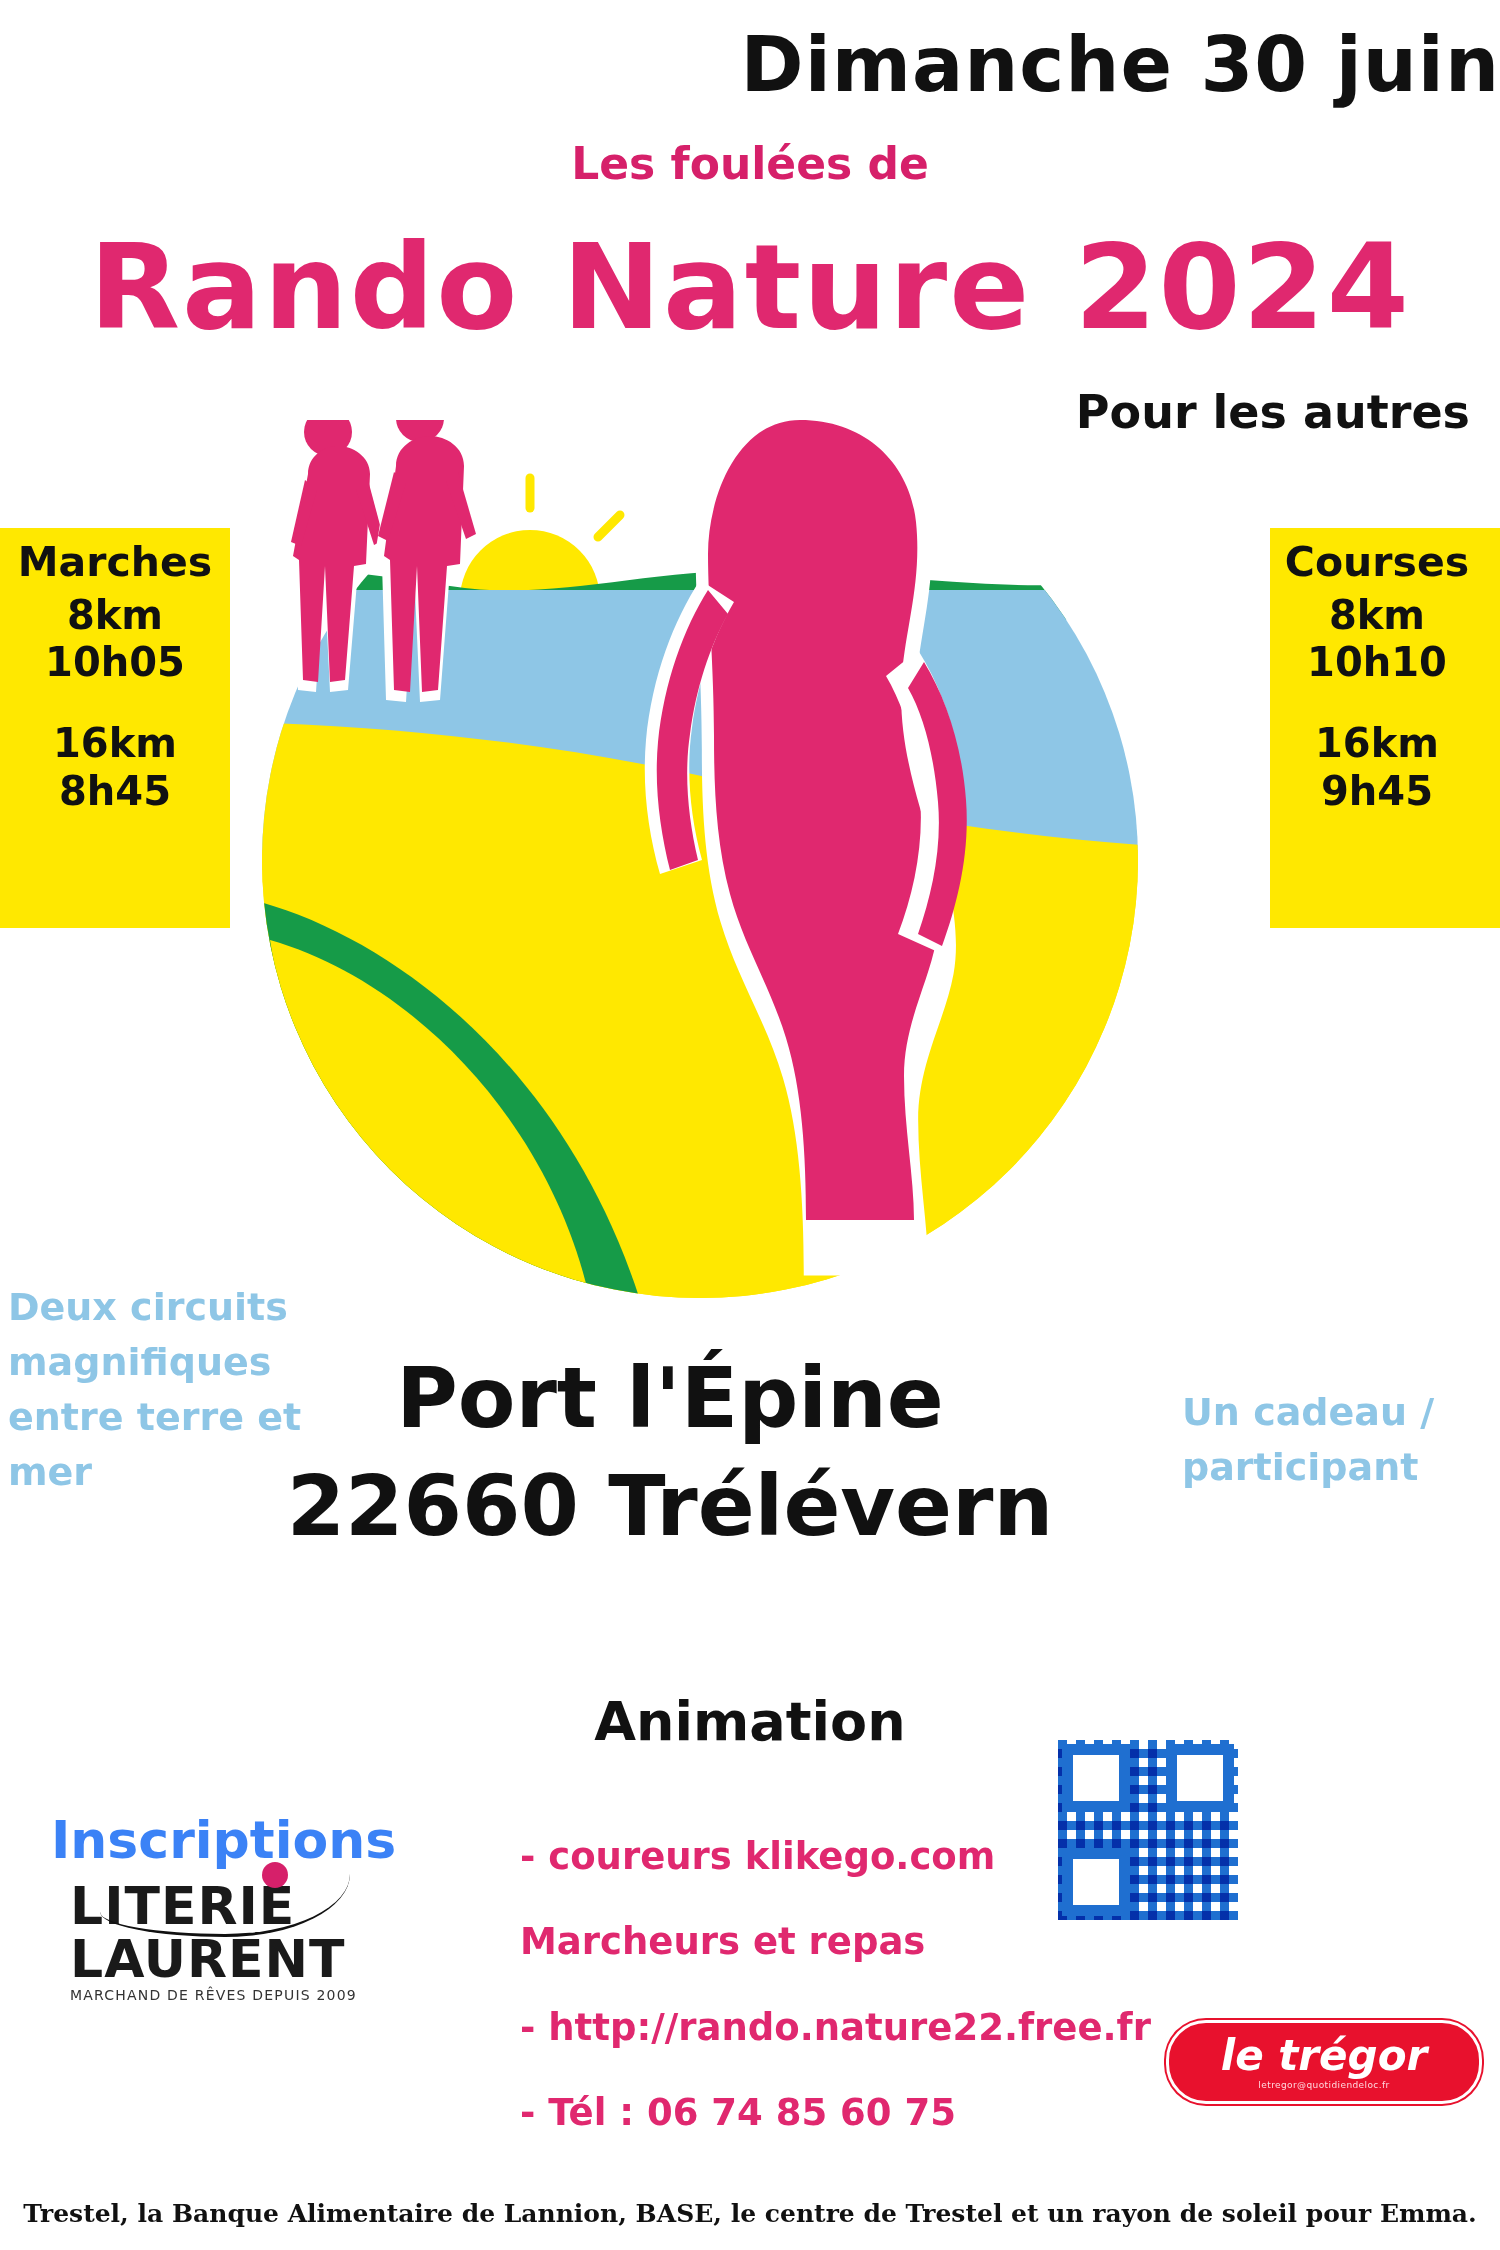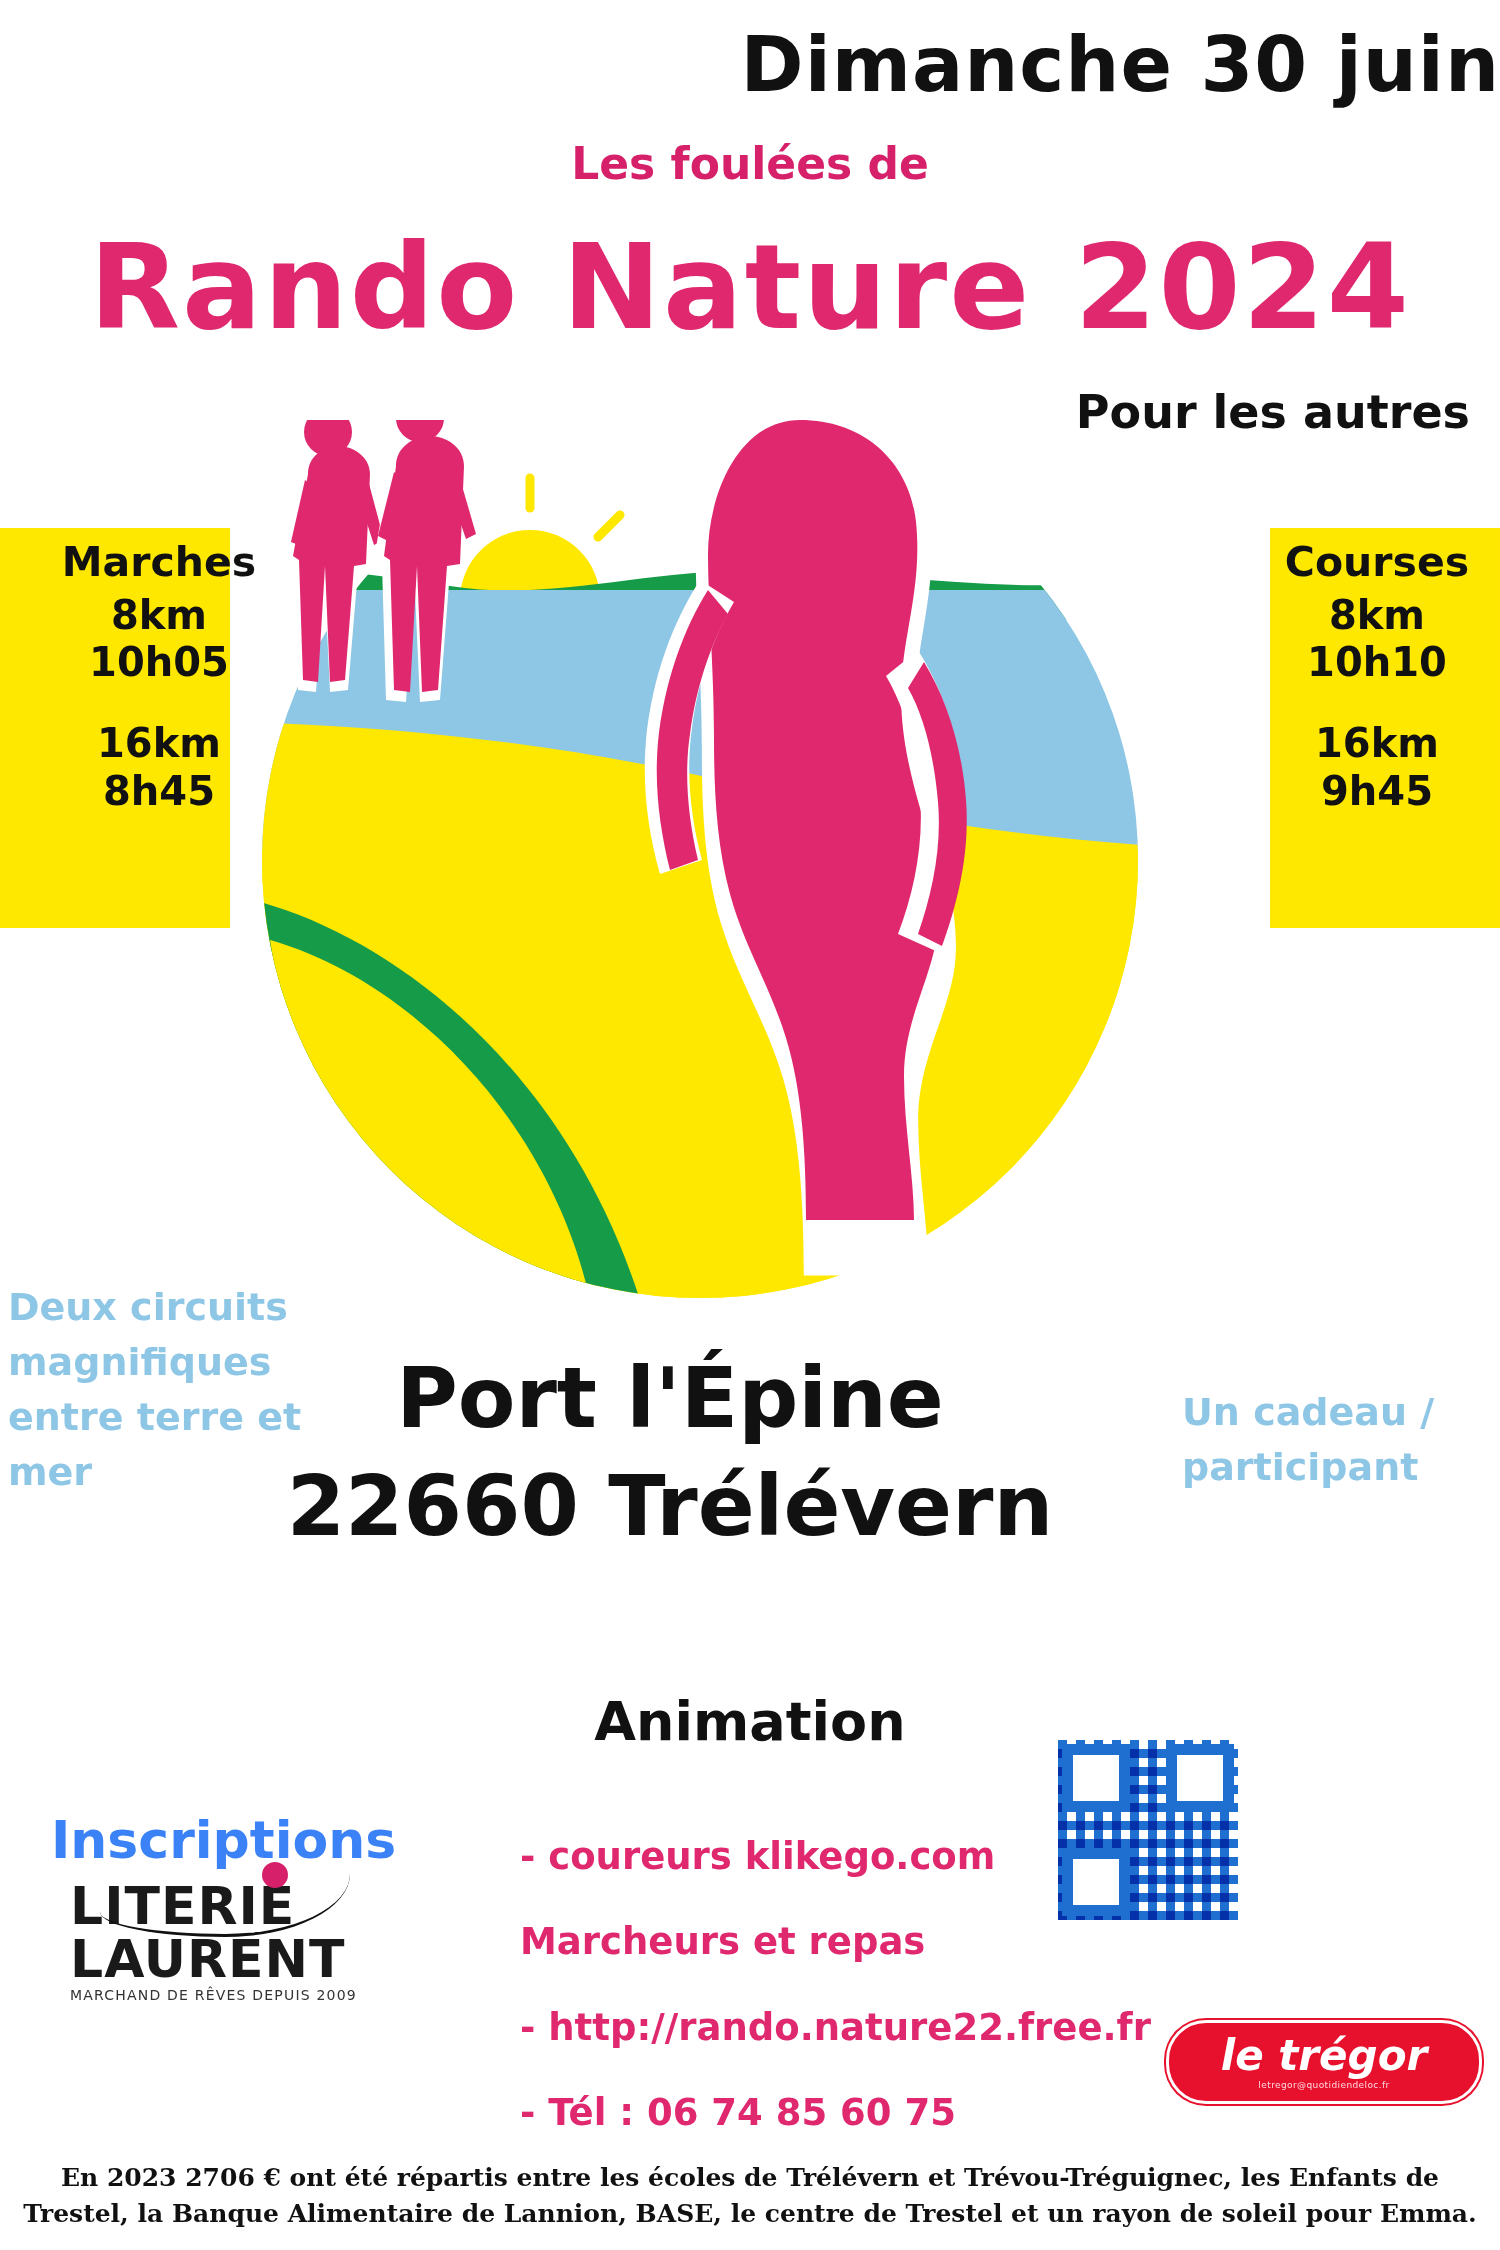--- a/index.html
+++ b/index.html
@@ -77,21 +77,21 @@
   .band-right { right: 0; }
 
   .side-block {
     position: absolute;
     top: 538px;
     width: 230px;
     text-align: center;
     color: #111111;
     font-weight: bold;
   }
-  .side-left { left: 0; padding-left: 44px; }
+  .side-left { left: 0; }
   .side-right { right: 8px; }
   .side-head {
     font-size: 41px;
     margin-bottom: 6px;
   }
   .side-row {
     font-size: 40px;
     line-height: 1.18;
   }
   .side-gap { height: 34px; }
@@ -422,17 +422,16 @@
     <div class="l2">LAURENT</div>
     <div class="l3">MARCHAND DE RÊVES DEPUIS 2009</div>
   </div>
 
   <div class="tregor">
     <div class="tregor-main">le trégor</div>
     <div class="tregor-sub">letregor@quotidiendeloc.fr</div>
   </div>
 
   <div class="footer">
-    <div>En 2023 2706 € ont été répartis entre les écoles de Trélévern et Trévou-Tréguignec, les Enfants de</div>
     <div>Trestel, la Banque Alimentaire de Lannion, BASE, le centre de Trestel et un rayon de soleil pour Emma.</div>
   </div>
 
 </div>
 
 </body></html>

